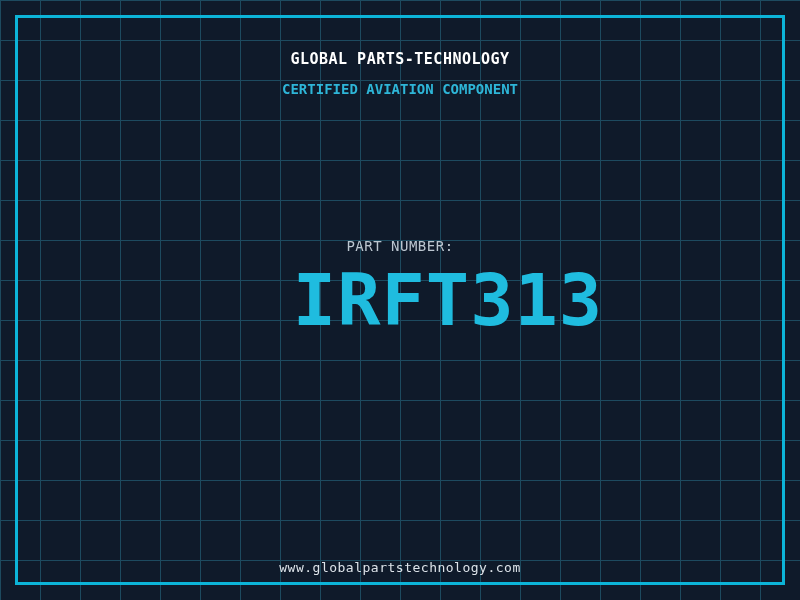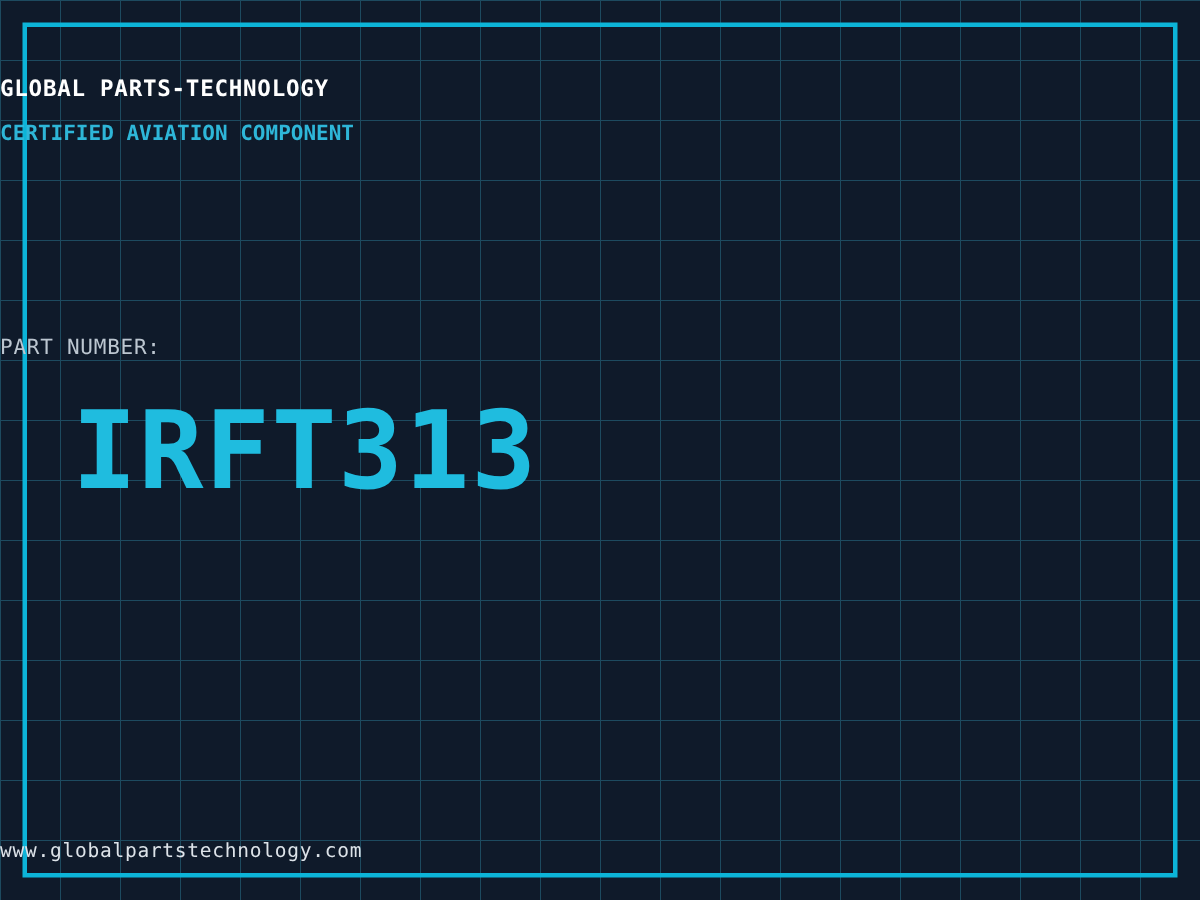--- a/index.html
+++ b/index.html
@@ -29,38 +29,38 @@
     width: 770px;
     height: 570px;
     border: 3px solid #0cb4d8;
     box-sizing: border-box;
     pointer-events: none;
   }
   .txt {
     position: absolute;
     left: 0;
     width: 800px;
-    text-align: left;
+    text-align: center;
     white-space: pre;
   }
   .company {
     top: 50px;
     font-size: 15px;
     font-weight: bold;
     color: #ffffff;
     letter-spacing: 0.5px;
   }
   .tagline {
     top: 81px;
     font-size: 14px;
     font-weight: bold;
     color: #2eb6d8;
   }
   .part-label {
-    top: 224px;
+    top: 238px;
     font-size: 14px;
     font-weight: normal;
     color: #bcc6d0;
     letter-spacing: 0.5px;
   }
   .part-number {
     top: 264px;
     font-size: 72px;
     line-height: 1;
     font-weight: bold;

